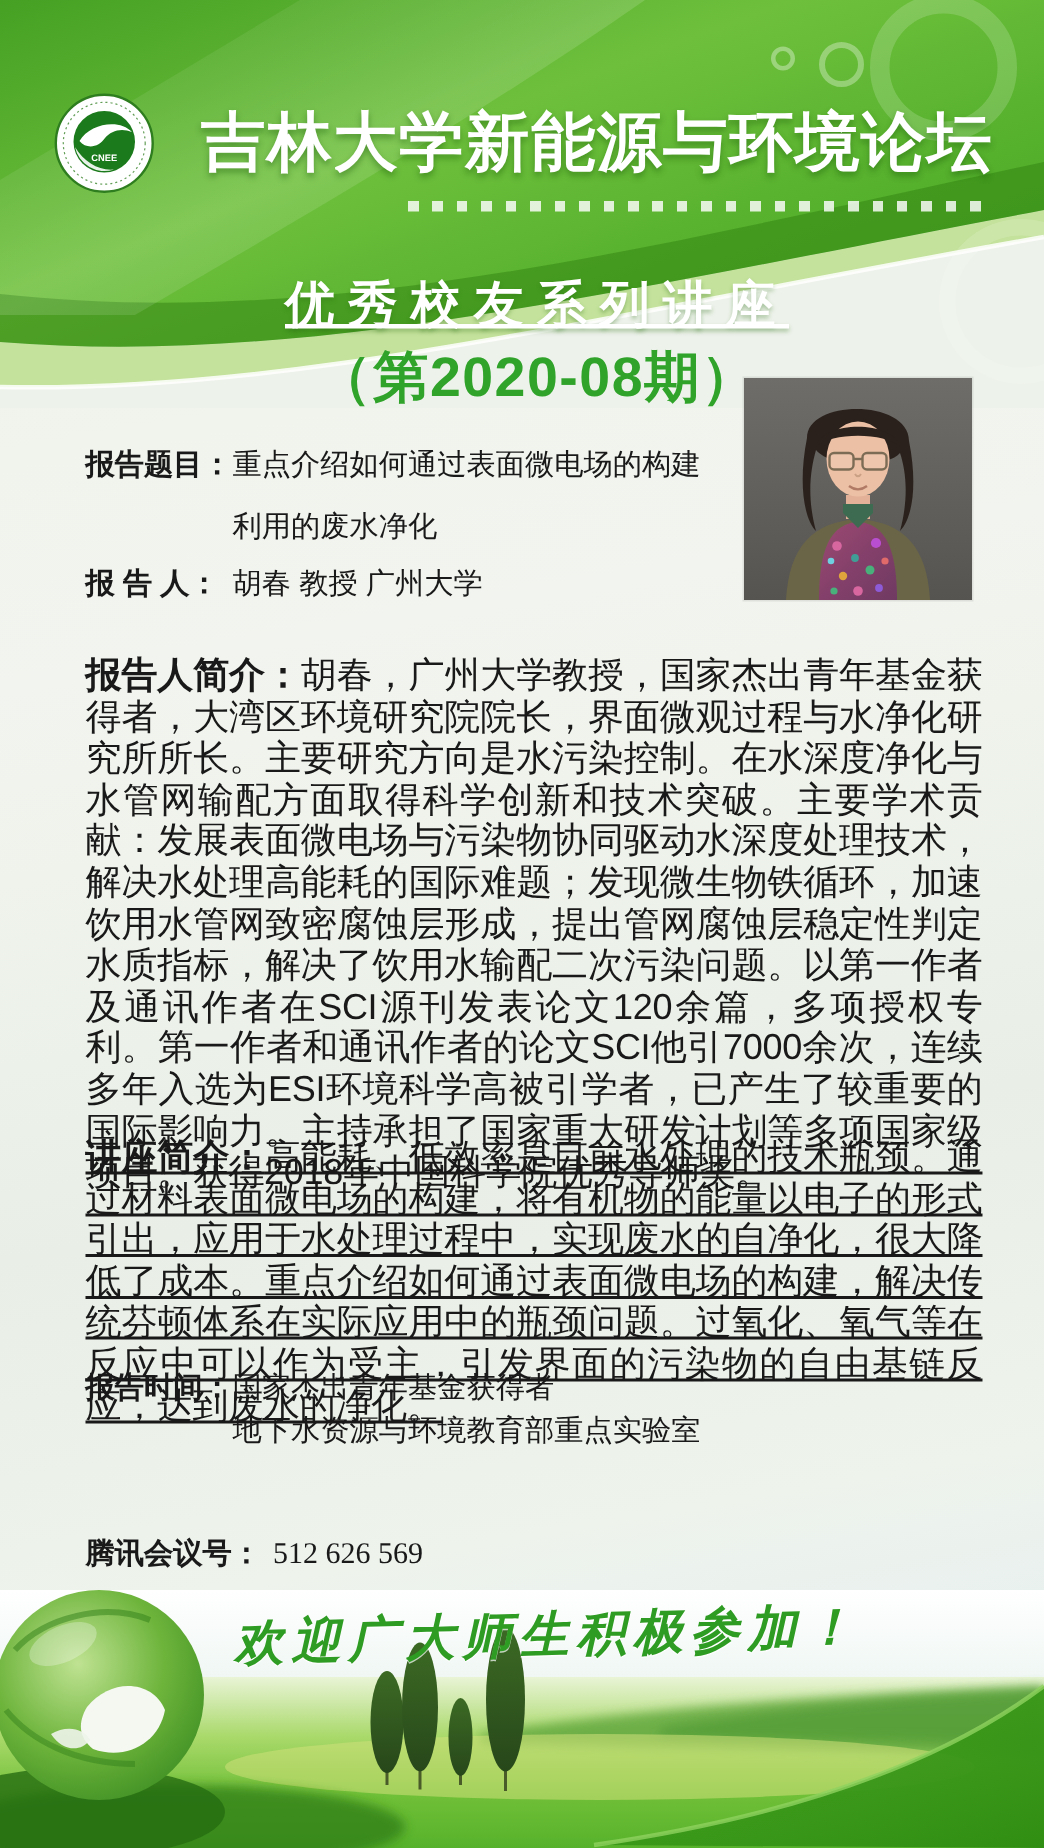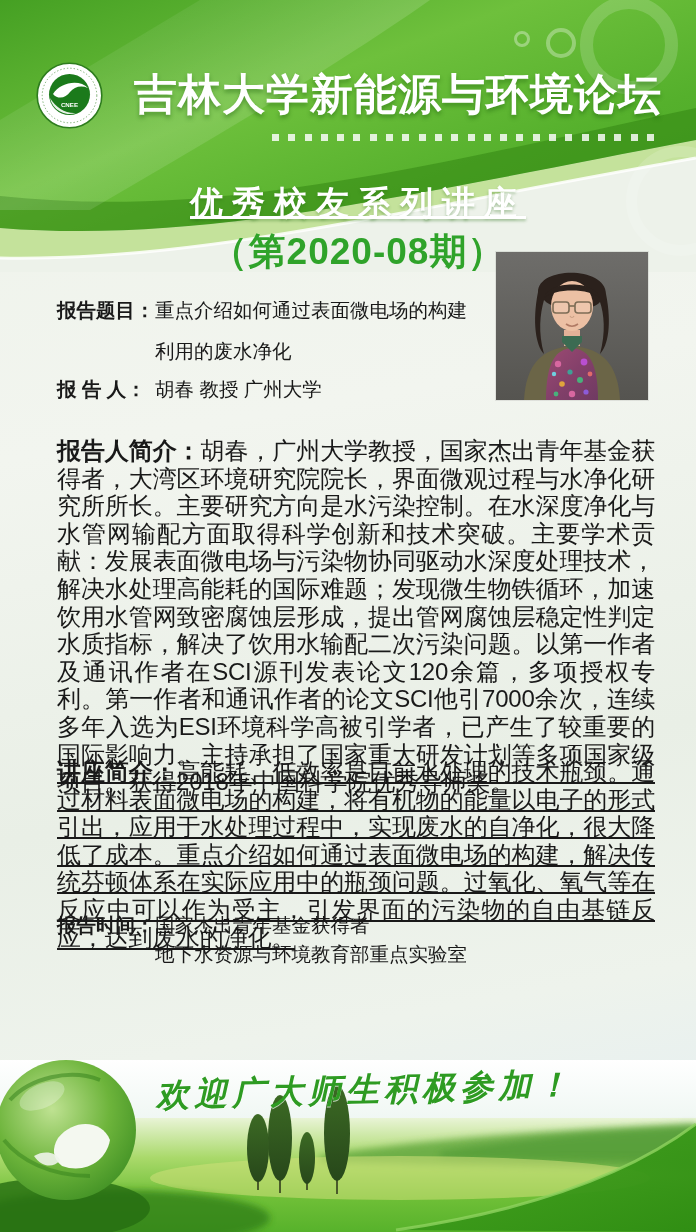--- a/index.html
+++ b/index.html
@@ -194,20 +194,24 @@
   <div class="hosts-block">
     <div class="hosts-row">
       <span class="lbl">报告时间：</span>
       <span>国家杰出青年基金获得者</span>
     </div>
     <div class="hosts-row cont">
       <span>地下水资源与环境教育部重点实验室</span>
     </div>
   </div>
 
+  <div class="sched-row meeting-row">
+    <span class="lbl">腾讯会议号：</span>
+    <span class="serif-val">512 626 569</span>
+  </div>
 
   <div class="footer">
     <svg class="footer-svg" viewBox="0 0 696 172" preserveAspectRatio="none" aria-hidden="true">
       <defs>
         <linearGradient id="sky" x1="0" y1="0" x2="0" y2="1">
           <stop offset="0" stop-color="#ffffff"></stop>
           <stop offset="1" stop-color="#e6f2ec"></stop>
         </linearGradient>
         <linearGradient id="field" x1="0" y1="0" x2="0" y2="1">
           <stop offset="0" stop-color="#e9f4d6"></stop>

